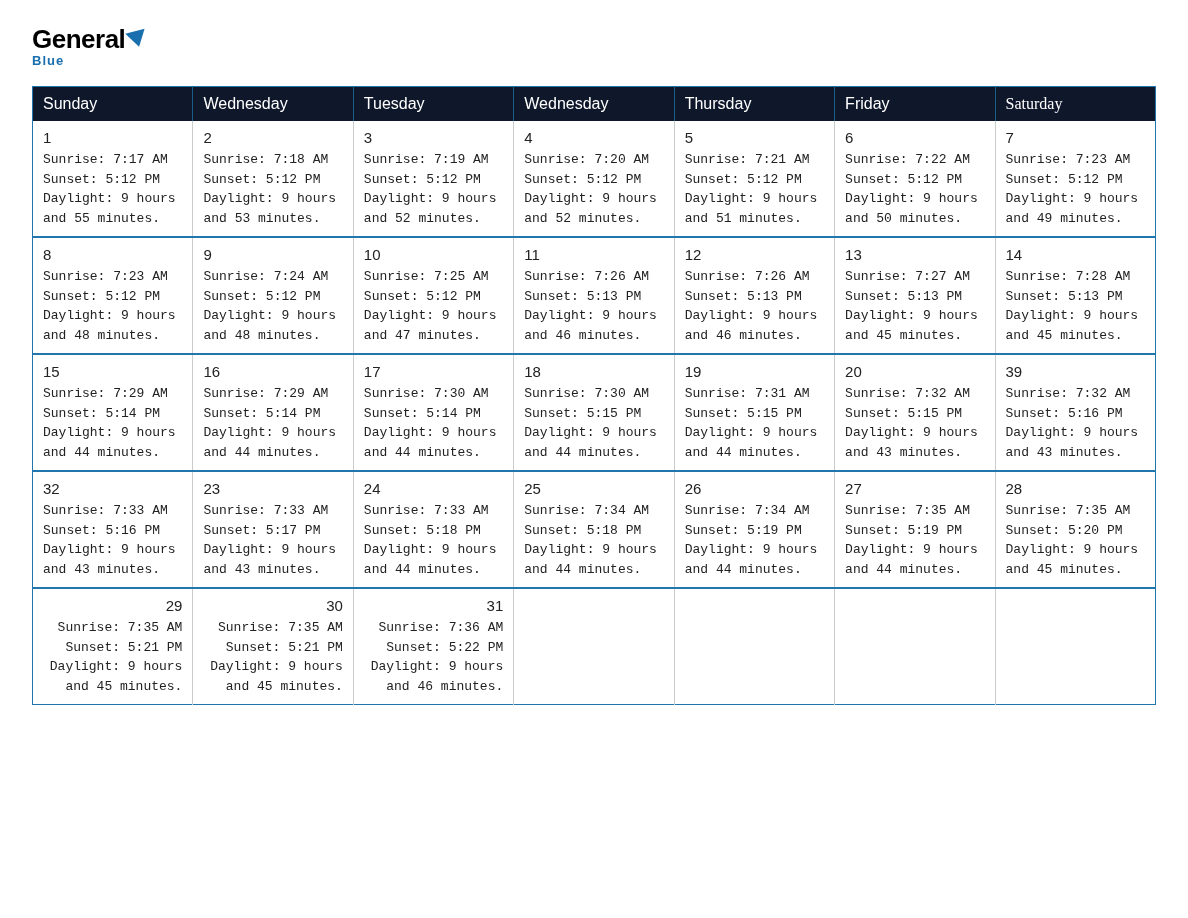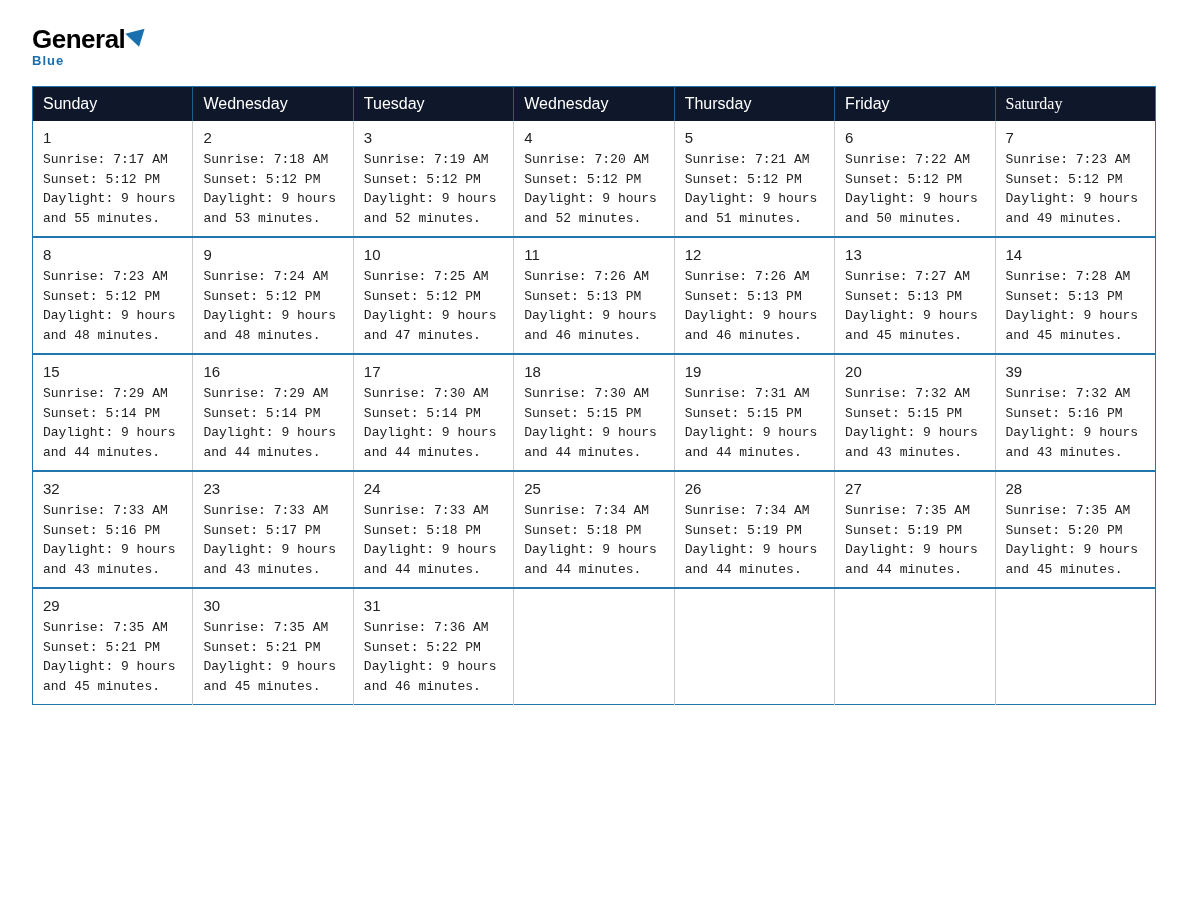--- a/index.html
+++ b/index.html
@@ -88,20 +88,21 @@
       font-size: 13px;
       color: #222;
       width: calc(100% / 7);
       min-height: 90px;
     }
     .calendar-table td:last-child {
       border-right: none;
     }
     .calendar-table tr:last-child td {
       border-bottom: none;
+      text-align: right;
     }
     .day-number {
       font-size: 15px;
       font-weight: normal;
       margin-bottom: 4px;
     }
     .day-info {
       font-size: 13px;
       line-height: 1.5;
       color: #222;

